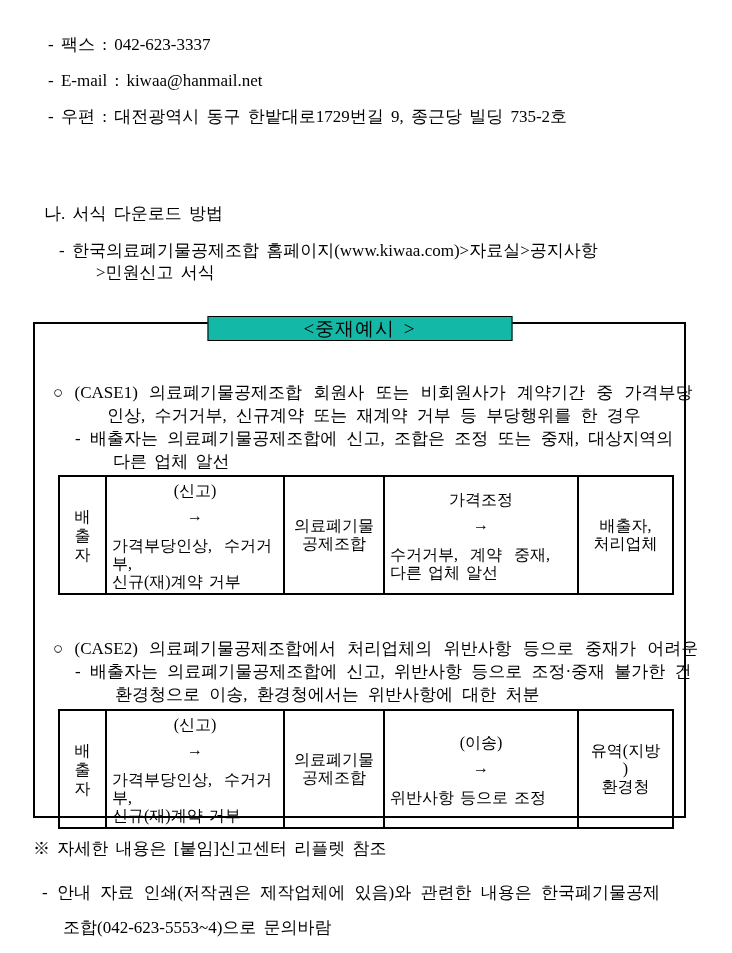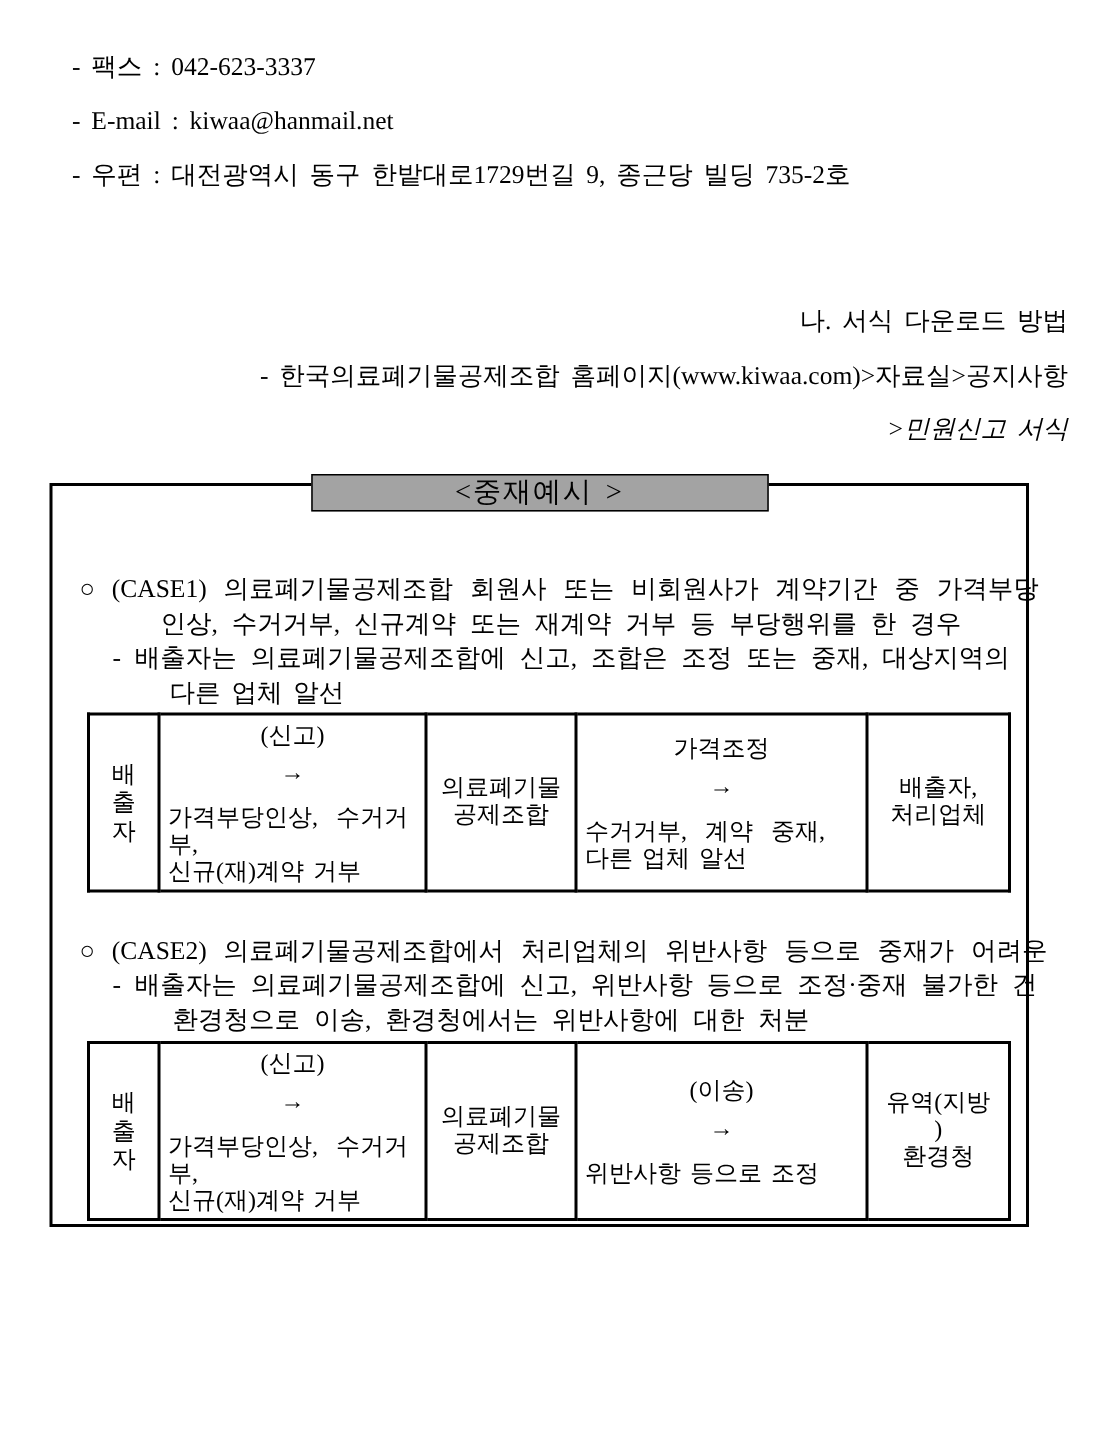--- a/index.html
+++ b/index.html
@@ -12,52 +12,52 @@
     font-size:17px;
     overflow:hidden;
     word-spacing:3px;
   }
   .line { line-height:22px; height:22px; white-space:nowrap; }
 
   
   .sec-a { position:absolute; top:20px; left:30px; right:20px; }
   .sec-a .item { margin-top:14px; padding-left:18px; }
   .sec-a .title { margin-bottom:1px; }
-  .sec-b { position:absolute; top:203px; left:30px; right:20px;text-align:right; }
+  .sec-b { position:absolute; top:203px; left:44px; right:20px; }
   .sec-b .l1 { margin-top:15px; padding-left:15px; }
-  .sec-b .l2 { margin-top:13px; padding-left:52px;font-style:italic; }
+  .sec-b .l2 { padding-left:52px; }
 
   
   .med { position:absolute; top:316px; left:33px; width:653px; height:502px; }
   .med-box {
     position:absolute; top:6px; left:0; width:653px; height:496px;
     border:2px solid #000; box-sizing:border-box;
     padding:57px 16px 0 18px;
   }
   .med-header {
     position:absolute; top:0; left:50%; transform:translateX(-50%);
     width:303px; height:23px; z-index:2;
-    background:#a3a3a3; border:1px solid #000;
+    background:#14b8a6; border:1px solid #000;
     text-align:center; line-height:23px; font-size:19px;
     letter-spacing:1px;
   }
   .cline { line-height:23px; height:23px; white-space:nowrap; }
   .jsp { word-spacing:7px; }
   .jsp2 { word-spacing:5px; }
   .ind-wrap1 { padding-left:54px; }
   .ind-dash { padding-left:22px; }
   .ind-wrap2 { padding-left:60px; }
   .ind-word { padding-left:47px; }
   .ind-wrap3 { padding-left:62px; }
 
   
   .dtable { border-collapse:collapse; table-layout:fixed; width:614px; margin-left:5px; font-size:16px; word-spacing:2px; }
   .t1 { margin-top:2px; height:102px; }
   .t2 { margin-top:3px; height:97px; }
-  .case2-block { margin-top:27px; }
+  .case2-block { margin-top:42px; }
   .dtable td { border:2px solid #000; vertical-align:middle; padding:2px 5px; overflow:hidden; }
   .cw1 { width:47px; } .cw2 { width:178px; } .cw3 { width:100px; } .cw4 { width:194px; } .cw5 { width:95px; }
   .vert { text-align:center; line-height:19px; padding:0; }
   .ctr { text-align:center; line-height:18px; }
   .flowcell { padding-top:3px; }
   .flowcell .arrow { margin-top:7px; }
   .flowcell .txt { margin-top:12px; text-align:left; line-height:18px; }
   .flowcell .txt .wsp { word-spacing:8px; }
   .vertical-cell-top { vertical-align:top; }
 
@@ -193,14 +193,19 @@
               <div>)</div>
               <div>환경청</div>
             </td>
           </tr>
         </tbody>
       </table>
 
     </div>
   </div>
 
+  <div class="footer">
+    <div class="line l1">※ 자세한 내용은 [붙임]신고센터 리플렛 참조</div>
+    <div class="line l2 jsp2">- 안내 자료 인쇄(저작권은 제작업체에 있음)와 관련한 내용은 한국폐기물공제</div>
+    <div class="line l3">조합(042-623-5553~4)으로 문의바람</div>
+  </div>
 
 </div>
 
 </body></html>

